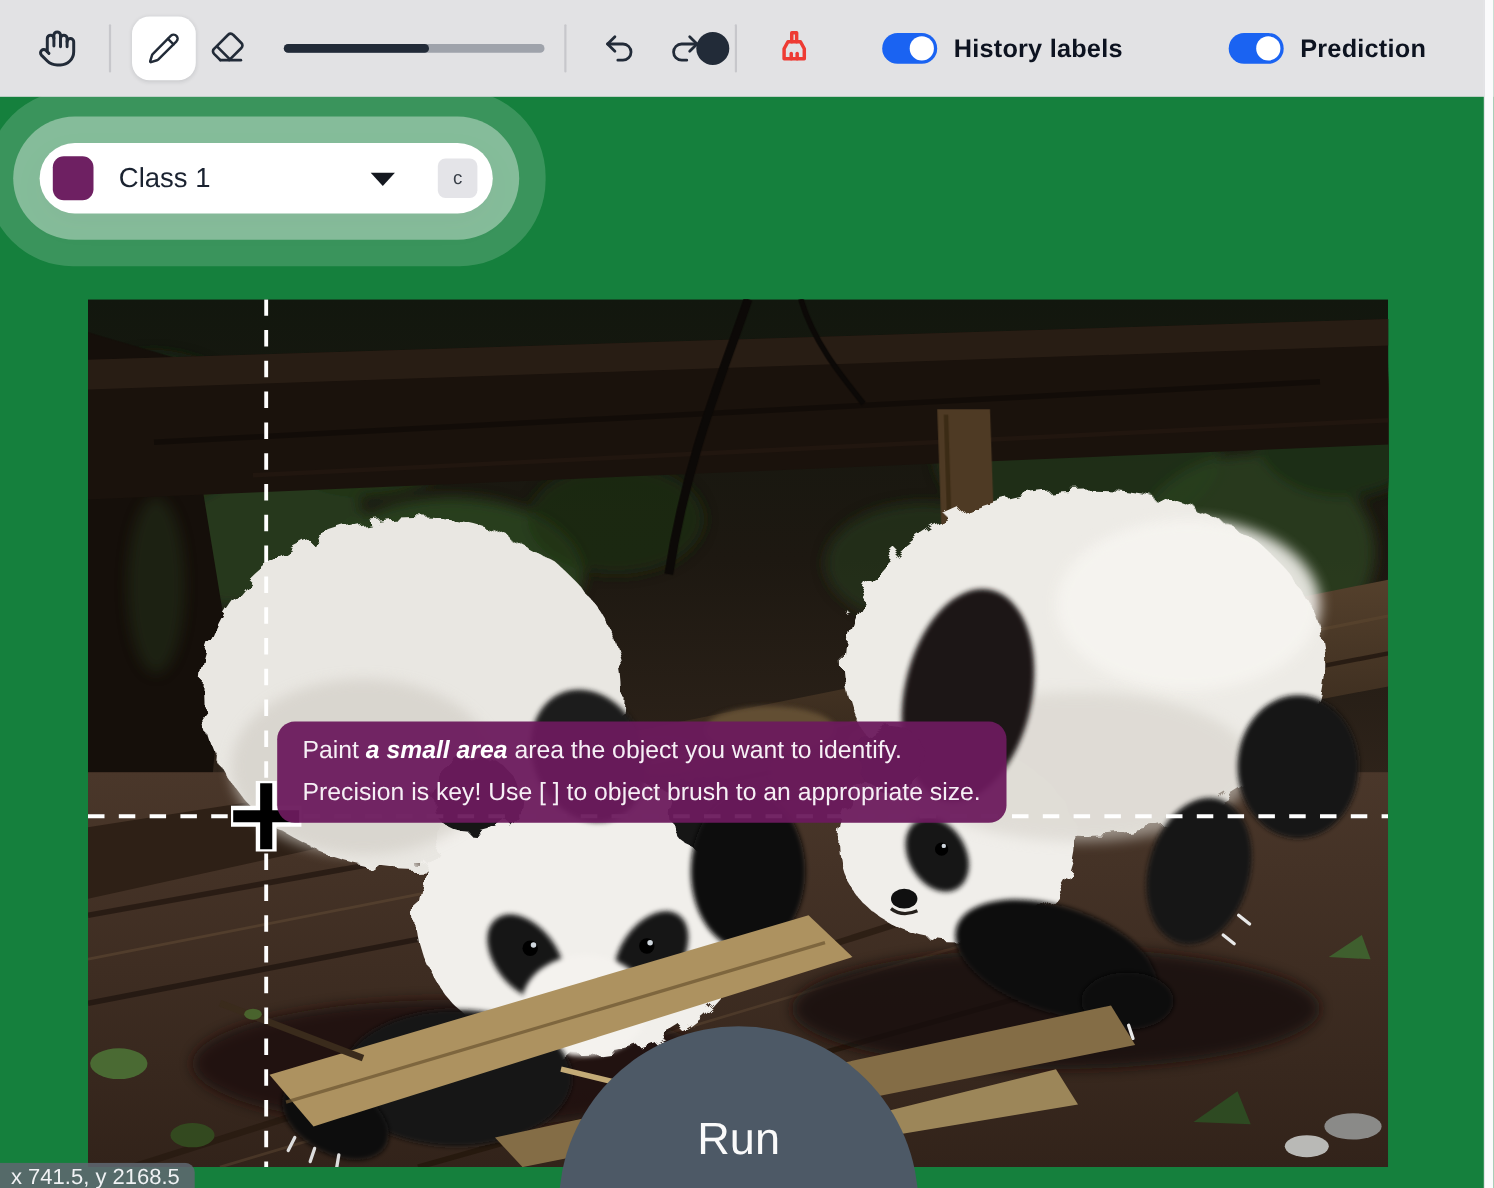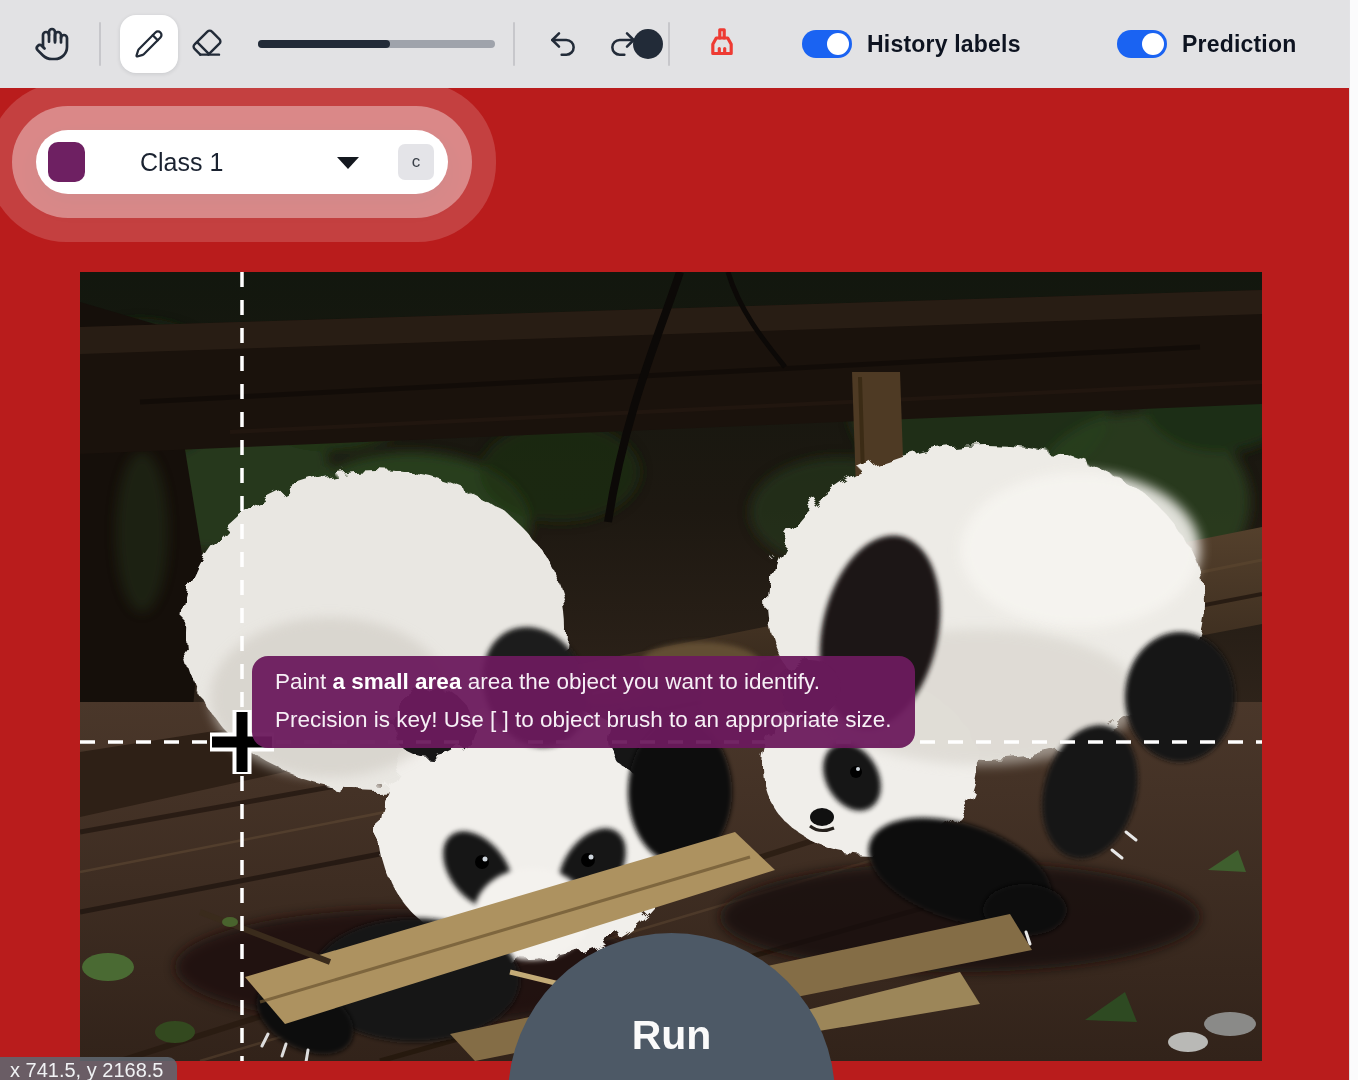--- a/index.html
+++ b/index.html
@@ -1,18 +1,18 @@
 <!DOCTYPE html>
 <html><head>
 <meta charset="utf-8">
 <style>
   * { margin:0; padding:0; box-sizing:border-box; }
   html,body { width:1358px; height:1080px; }
   body { font-family:"Liberation Sans", sans-serif; background:#ededf1; overflow:hidden; }
-  #app { position:relative; width:1358px; height:1080px; background:#b91c1c; overflow:hidden; }
+  #app { position:relative; width:1358px; height:1080px; background:#15803d; overflow:hidden; }
 
   
   .toolbar { position:absolute; left:0; top:0; width:1358px; height:88px; background:#e2e2e4; z-index:30; }
   .tool-btn { position:absolute; display:flex; align-items:center; justify-content:center; cursor:pointer; background:transparent; border:none; }
   .tool-btn svg { display:block; }
   .tb-sep { position:absolute; top:22px; width:2px; height:44px; background:#c7c7cb; border-radius:1px; }
   .btn-hand { left:28px; top:20px; width:48px; height:48px; }
   .btn-pencil { left:120px; top:15px; width:58px; height:58px; background:#ffffff; border-radius:16px; box-shadow:0 1px 4px rgba(20,25,35,.12); }
   .btn-eraser { left:184px; top:22px; width:46px; height:44px; }
   .btn-undo { left:545px; top:26px; width:36px; height:36px; }
@@ -30,37 +30,37 @@
   .toggle-history { left:802px; }
   .label-history { left:867px; }
   .toggle-prediction { left:1117px; }
   .label-prediction { left:1182px; }
 
   
   .class-pill { position:absolute; left:36px; top:130px; width:412px; height:64px; background:#ffffff; border-radius:32px;
     box-shadow:0 0 0 24px rgba(255,255,255,.38), 0 0 0 48px rgba(255,255,255,.16), 0 10px 22px rgba(30,35,50,.10);
     display:flex; align-items:center; z-index:20; cursor:pointer; }
   .class-swatch { position:absolute; left:12px; top:12px; width:37px; height:40px; border-radius:10px; background:#6e2062; }
-  .class-label { position:absolute; left:72px; font-size:25px; font-weight:500; color:#1a2230;margin-left:32px; }
+  .class-label { position:absolute; left:72px; font-size:25px; font-weight:500; color:#1a2230; }
   .class-caret { position:absolute; left:301px; top:27px; width:0; height:0; border-left:11px solid transparent; border-right:11px solid transparent; border-top:12px solid #14181f; }
   .key-badge { position:absolute; left:362px; top:14px; width:36px; height:36px; border-radius:7px; background:#e4e4e8; display:flex; align-items:center; justify-content:center; font-size:17px; color:#3a4049; }
 
   
   .canvas { position:absolute; left:80px; top:272px; width:1182px; height:789px; z-index:5; overflow:hidden; cursor:none; }
   .canvas svg.scene { position:absolute; left:0; top:0; width:100%; height:100%; }
 
   
   .tooltip { position:absolute; left:252px; top:656px; padding:7px 23px 9px 23px; border-radius:16px;
     background:rgba(108,26,93,.95); color:#f6eff5; font-size:22.5px; line-height:38px; white-space:nowrap; z-index:12; }
-  .tooltip b { font-weight:700; color:#ffffff; }
+  .tooltip b { font-weight:700; color:#ffffff;font-style:italic; }
 
   
   .run-btn { position:absolute; left:508px; top:933px; width:327px; height:327px; border-radius:50%;
     background:#4d5966; z-index:25; cursor:pointer; border:none; }
-  .run-btn span { position:absolute; left:0; top:79px; width:100%; text-align:center; font-size:41px; font-weight:700; color:#fafafa; }
+  .run-btn span { position:absolute; left:0; top:79px; width:100%; text-align:center; font-size:41px; font-weight:400; color:#fafafa; }
 
   
   .coords { position:absolute; left:0; top:1057px; height:28px; padding:0 14px 0 10px; border-radius:0 9px 0 0;
     background:rgba(95,102,111,.88); color:#f0f2f4; font-size:20px; line-height:26px; z-index:40; }
 
   
   .right-strip { position:absolute; right:0; top:0; width:9px; height:1080px; background:#fbfbfc; z-index:50; border-left:1px solid #e3e3e6; }
 </style>
 </head>
 <body>

